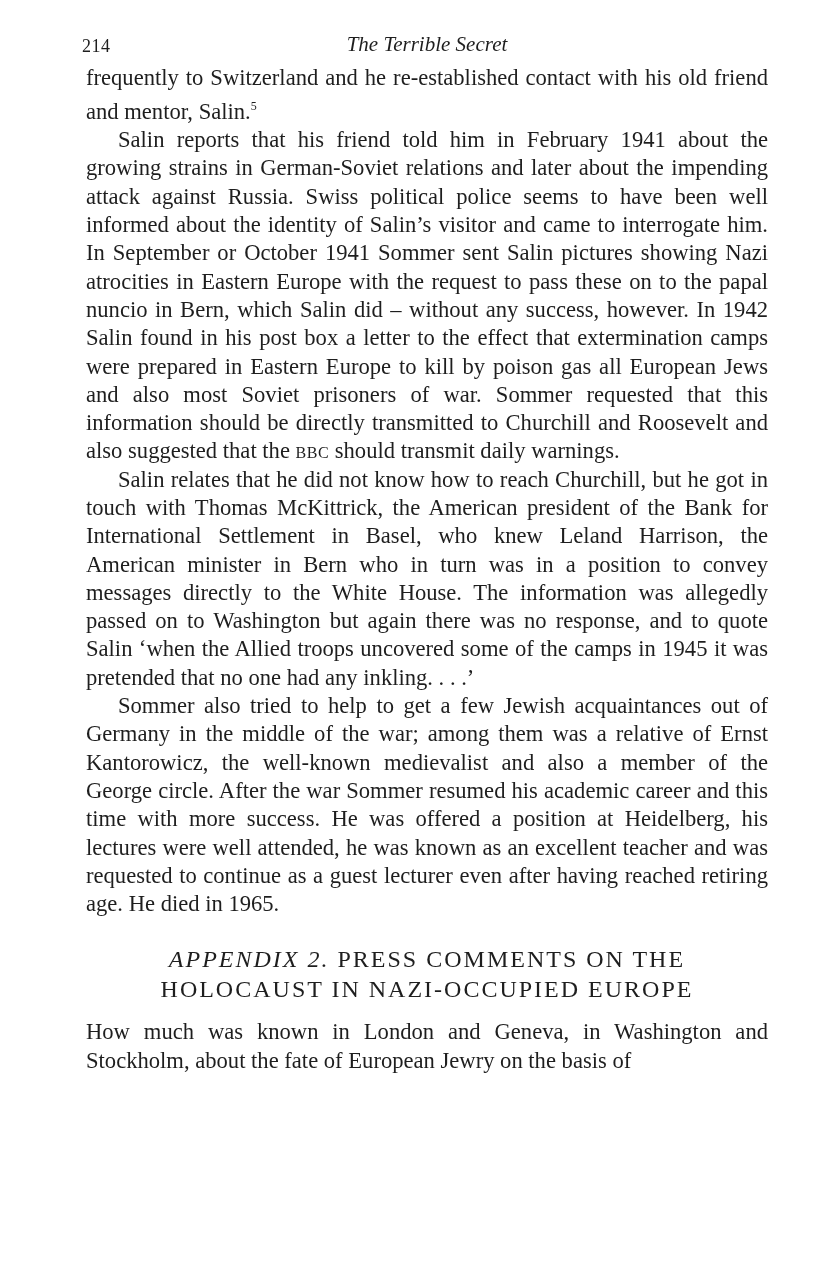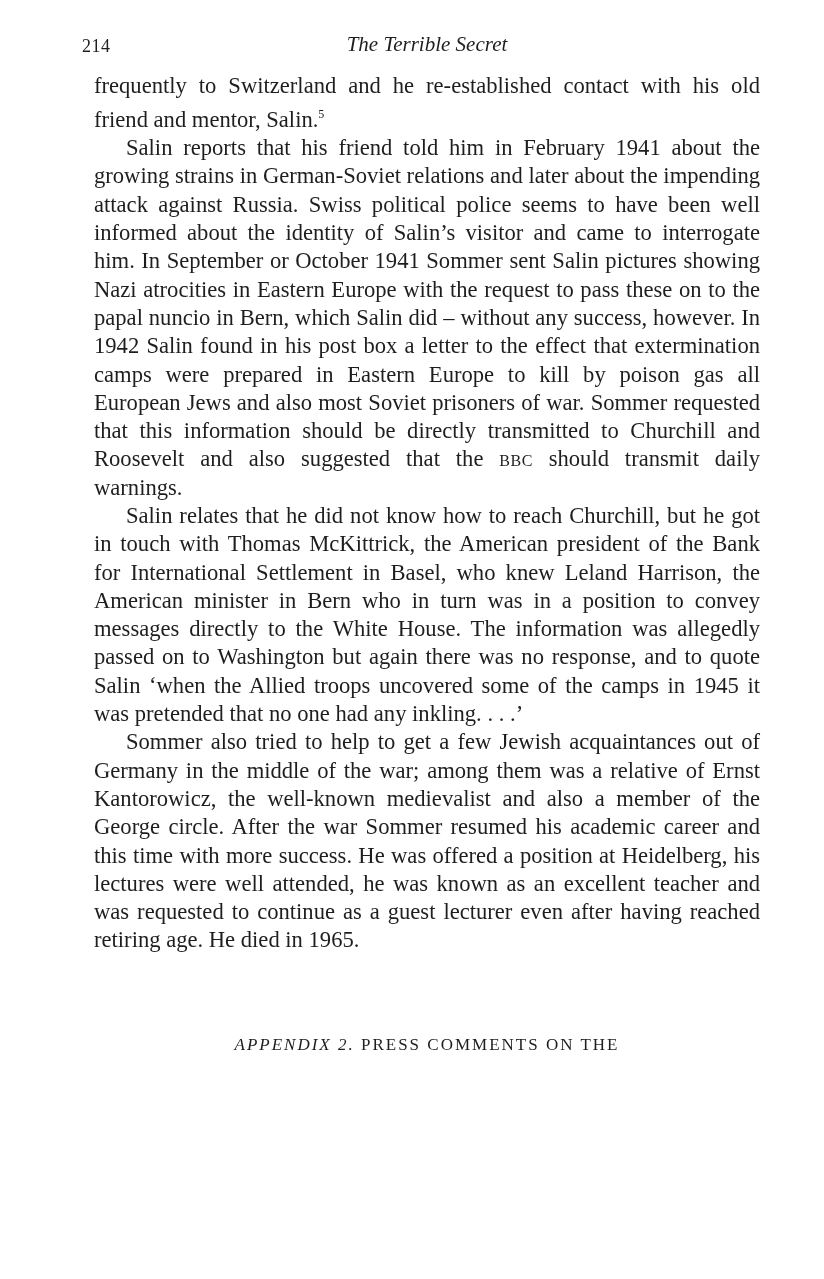--- a/index.html
+++ b/index.html
@@ -39,39 +39,39 @@
     left: 0;
     right: 0;
     text-align: center;
     font-style: italic;
     font-size: 21px;
   }
   .body-text {
     font-size: 22.6px;
     line-height: 28.3px;
     text-align: justify;
-    margin: 12px;
+    margin: 4px;
   }
   .para {
     margin: 0;
     text-indent: 0;
   }
   .para.indent {
     text-indent: 32px;
     font-family: Liberation Serif, serif;
   }
   .sc {
     font-variant: small-caps;
     text-transform: lowercase;
     letter-spacing: 0.5px;
   }
   .appendix-heading {
-    margin-top: 75px;
+    margin-top: 26px;
     text-align: center;
-    font-size: 17px;
+    font-size: 24px;
     line-height: 30px;
     letter-spacing: 2px;
   }
   .appendix-heading .label {
     font-style: italic;
   }
   .appendix-body {
     margin-top: 14px;
   }
 </style>
@@ -90,16 +90,20 @@
 
     <p class="para indent"><span>Salin reports that his friend told him in February 1941 about the growing strains in German-Soviet relations and later about the impending attack against Russia. Swiss political police seems to have been well informed about the identity of Salin’s visitor and came to interrogate him. In September or October 1941 Sommer sent Salin pictures showing Nazi atrocities in Eastern Europe with the request to pass these on to the papal nuncio in Bern, which Salin did – without any success, however. In 1942 Salin found in his post box a letter to the effect that extermination camps were prepared in Eastern Europe to kill by poison gas all European Jews and also most Soviet prisoners of war. Sommer requested that this information should be directly transmitted to Churchill and Roosevelt and also suggested that the </span><span class="sc">BBC</span><span> should transmit daily warnings.</span></p>
 
     <p class="para indent"><span>Salin relates that he did not know how to reach Churchill, but he got in touch with Thomas McKittrick, the American president of the Bank for International Settlement in Basel, who knew Leland Harrison, the American minister in Bern who in turn was in a position to convey messages directly to the White House. The information was allegedly passed on to Washington but again there was no response, and to quote Salin ‘when the Allied troops uncovered some of the camps in 1945 it was pretended that no one had any inkling. . . .’</span></p>
 
     <p class="para indent"><span>Sommer also tried to help to get a few Jewish acquaintances out of Germany in the middle of the war; among them was a relative of Ernst Kantorowicz, the well-known medievalist and also a member of the George circle. After the war Sommer resumed his academic career and this time with more success. He was offered a position at Heidelberg, his lectures were well attended, he was known as an excellent teacher and was requested to continue as a guest lecturer even after having reached retiring age. He died in 1965.</span></p>
   </div>
 
   <div class="appendix-heading">
     <div><span class="label">APPENDIX 2.</span> <span>PRESS COMMENTS ON THE</span></div>
+    <div>HOLOCAUST IN NAZI-OCCUPIED EUROPE</div>
   </div>
 
+  <div class="body-text appendix-body">
+    <p class="para"><span>How much was known in London and Geneva, in Washington and Stockholm, about the fate of European Jewry on the basis of</span></p>
+  </div>
 
 </div>
 
 </body></html>

